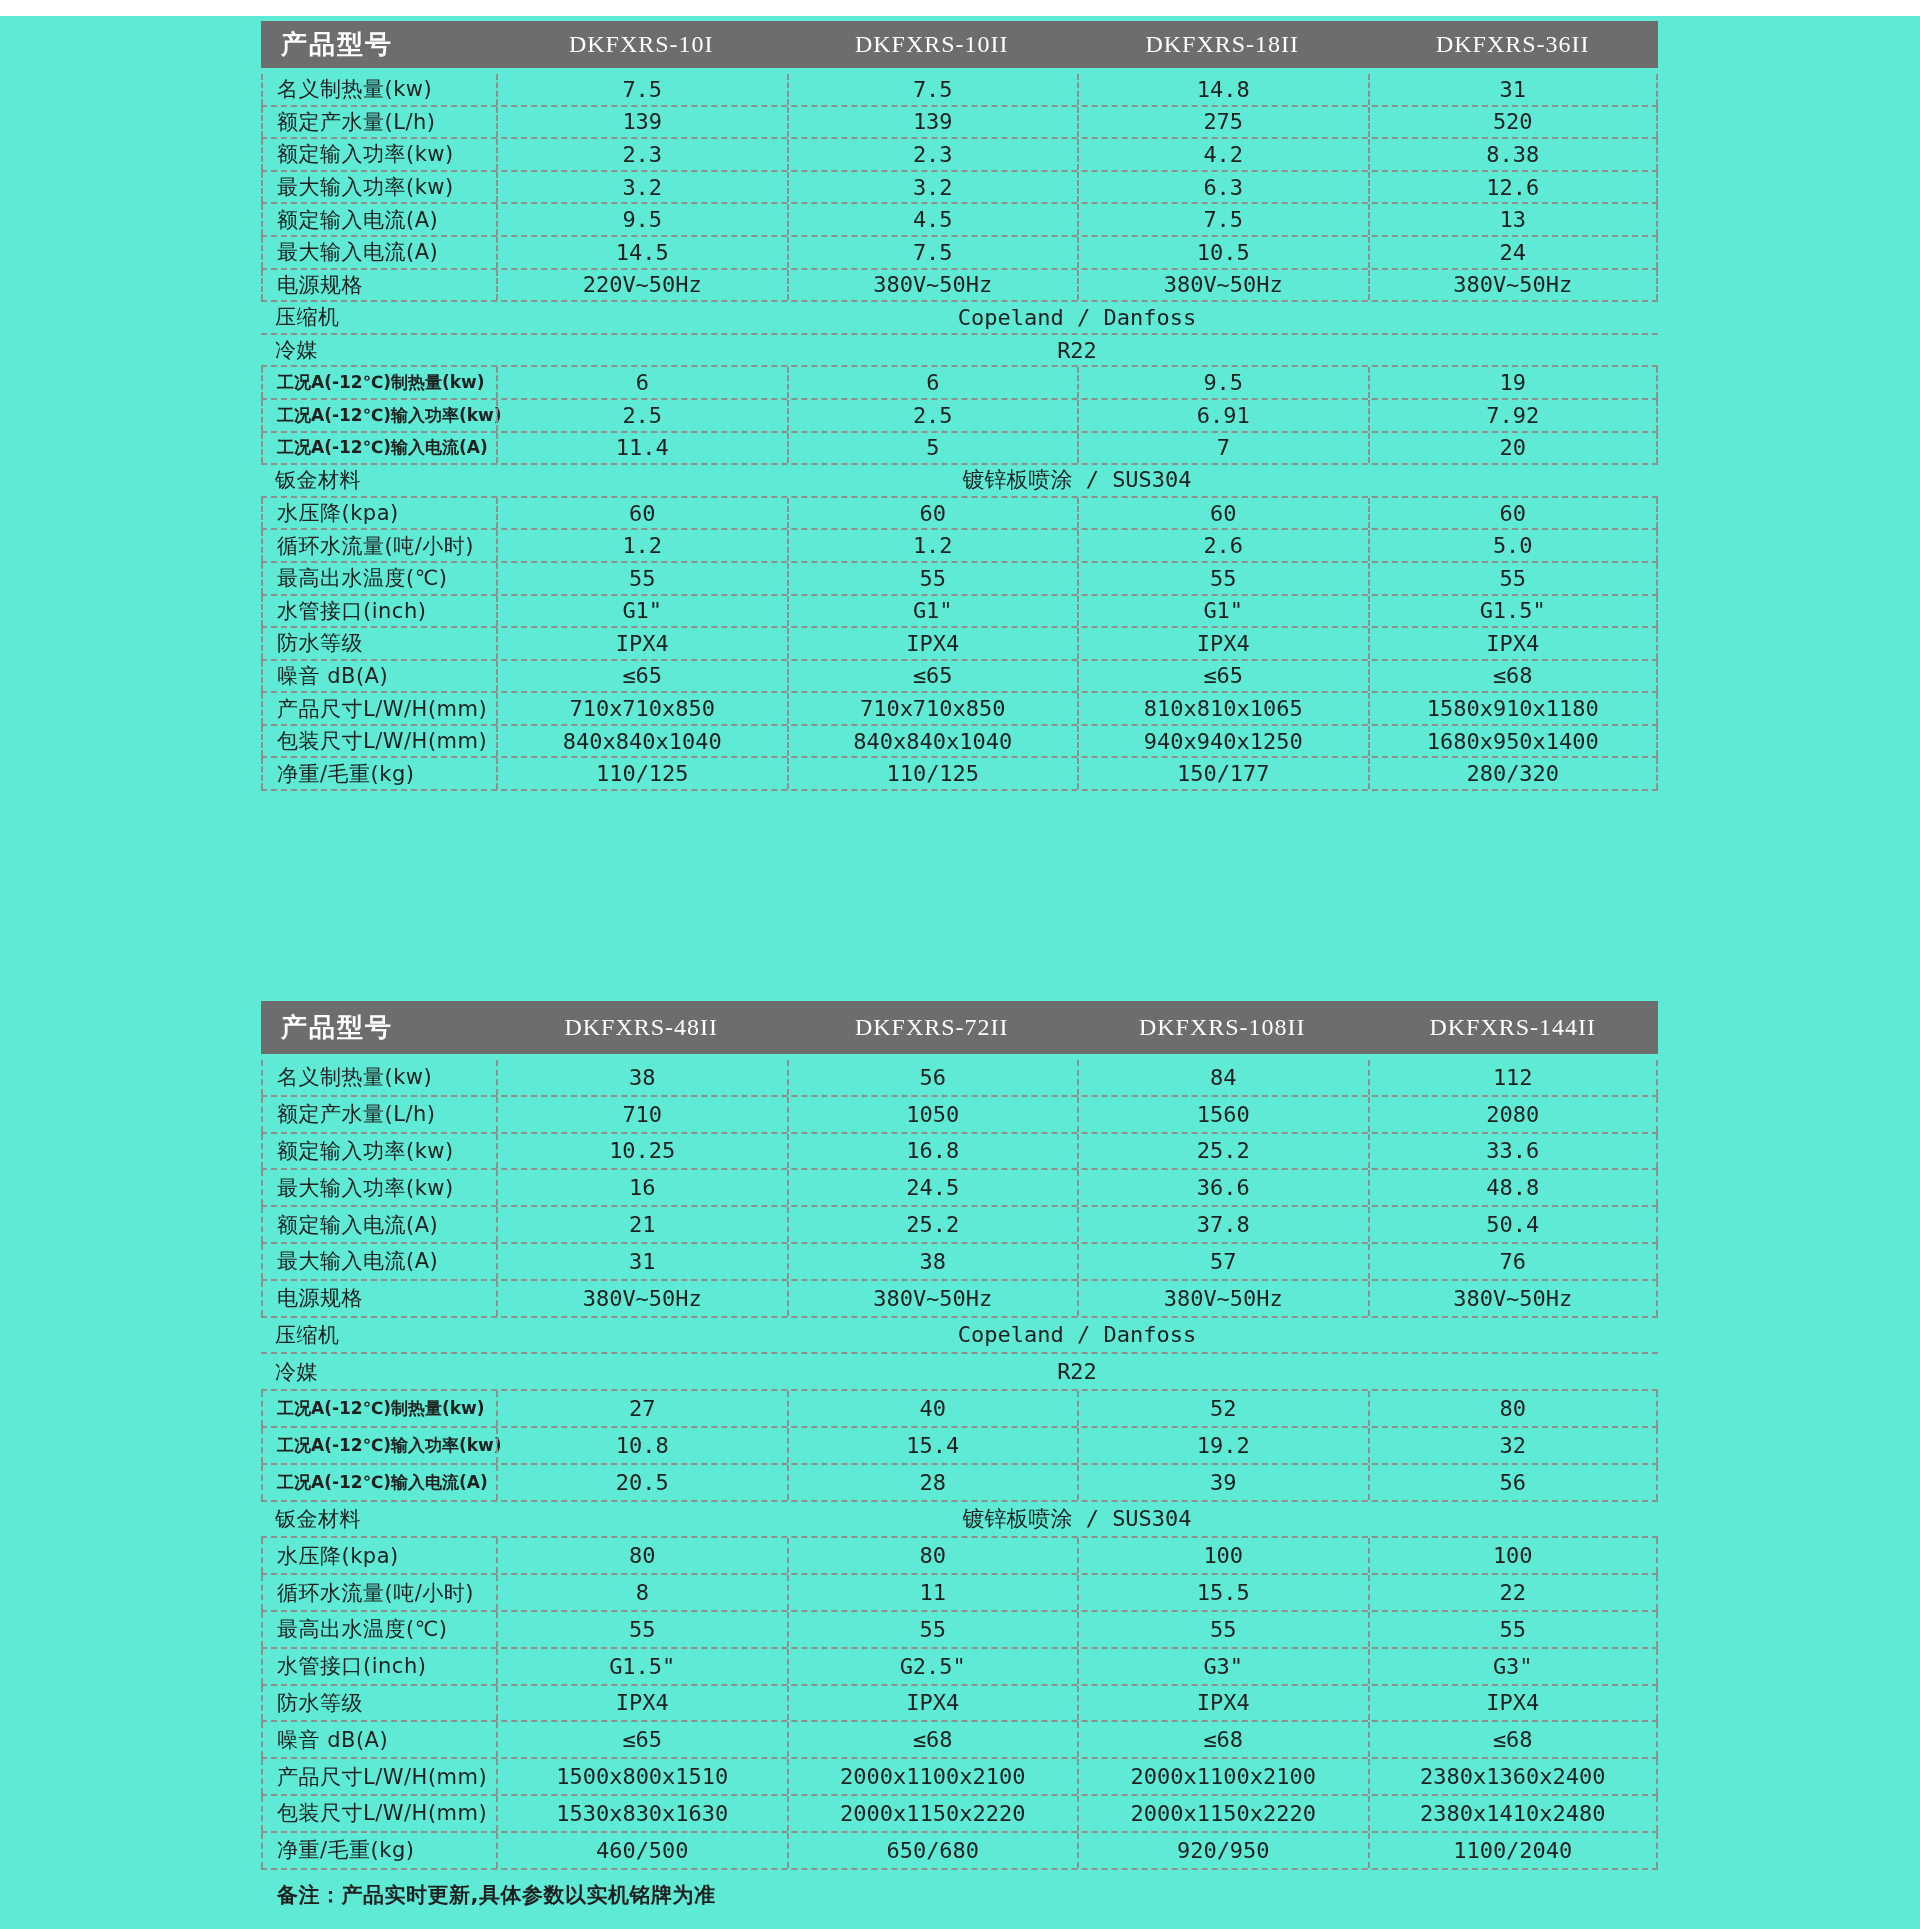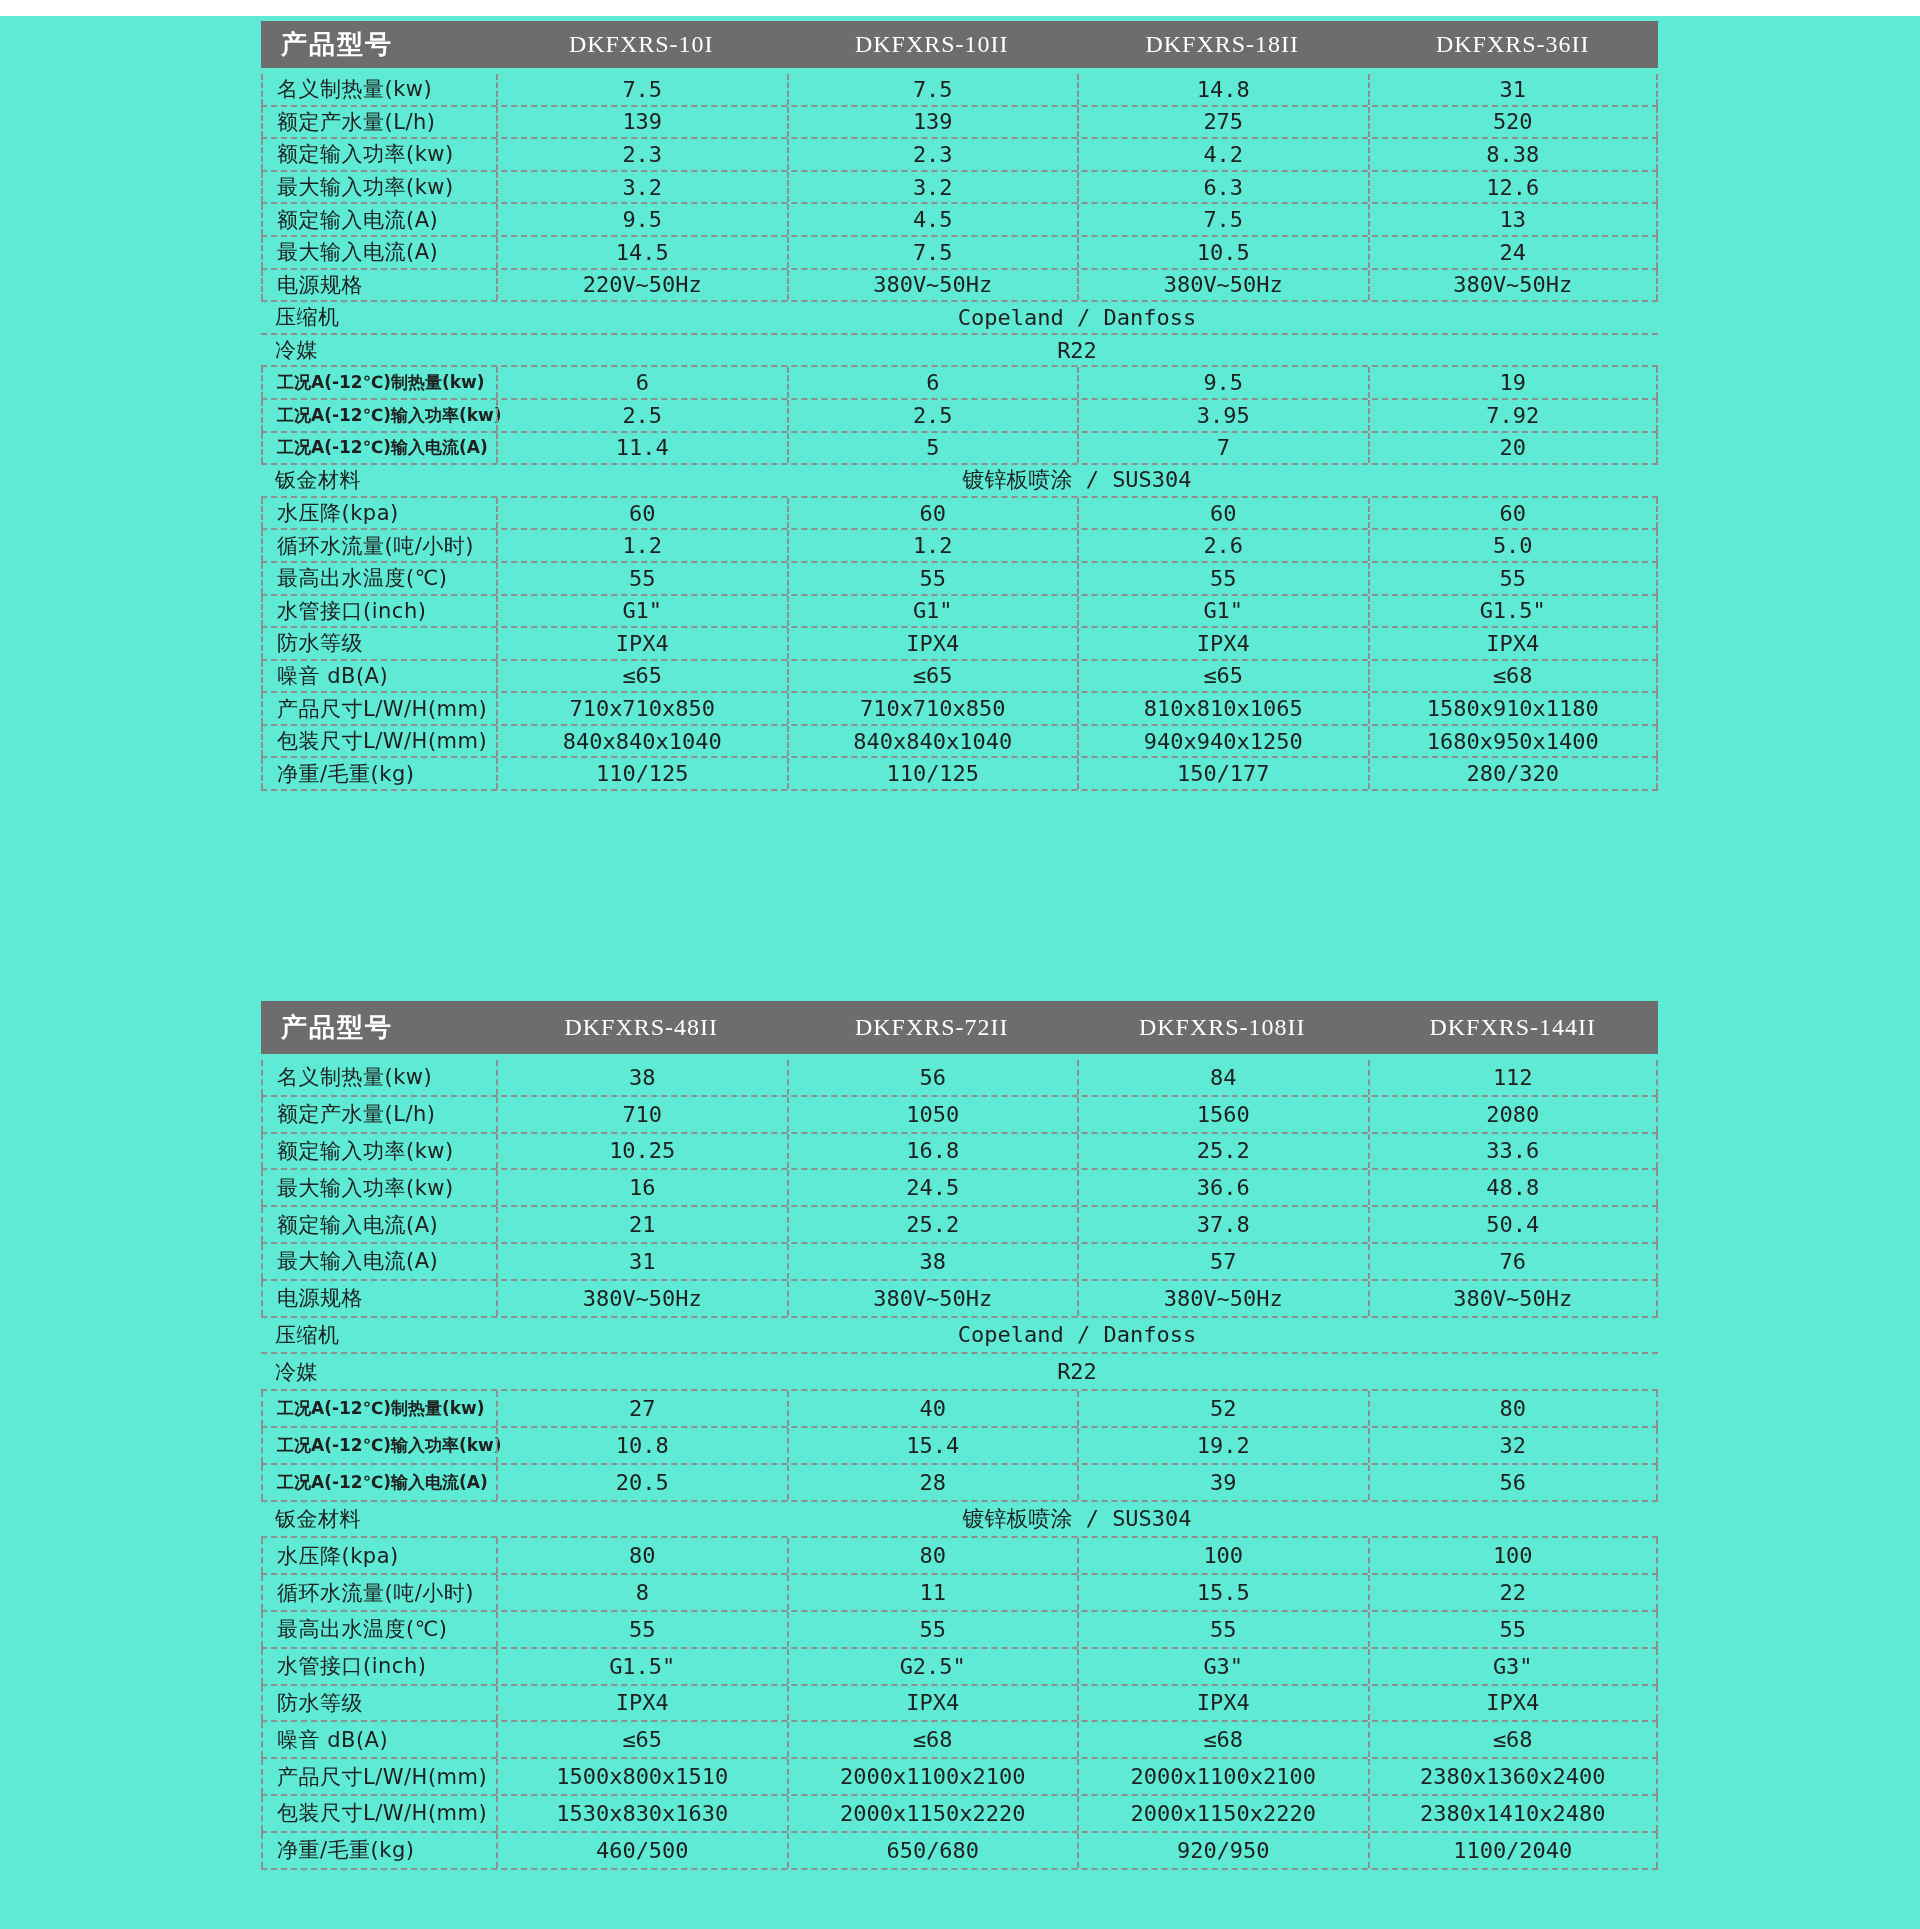--- a/index.html
+++ b/index.html
@@ -160,21 +160,21 @@
           <div class="td label small">工况A(-12℃)制热量(kw)</div>
           <div class="td val">6</div>
           <div class="td val">6</div>
           <div class="td val">9.5</div>
           <div class="td val">19</div>
         </div>
         <div class="trow">
           <div class="td label small">工况A(-12℃)输入功率(kw)</div>
           <div class="td val">2.5</div>
           <div class="td val">2.5</div>
-          <div class="td val">3.95</div>
+          <div class="td val">6.91</div>
           <div class="td val">7.92</div>
         </div>
         <div class="trow">
           <div class="td label small">工况A(-12℃)输入电流(A)</div>
           <div class="td val">11.4</div>
           <div class="td val">5</div>
           <div class="td val">7</div>
           <div class="td val">20</div>
         </div>
         <div class="trow merged">
@@ -396,14 +396,15 @@
         <div class="trow">
           <div class="td label">净重/毛重(kg)</div>
           <div class="td val">460/500</div>
           <div class="td val">650/680</div>
           <div class="td val">920/950</div>
           <div class="td val">1100/2040</div>
         </div>
       </div>
     </section>
   <footer class="notes">
+    <p>备注：产品实时更新,具体参数以实机铭牌为准</p>
   </footer>
 </div>
 
 </body></html>

